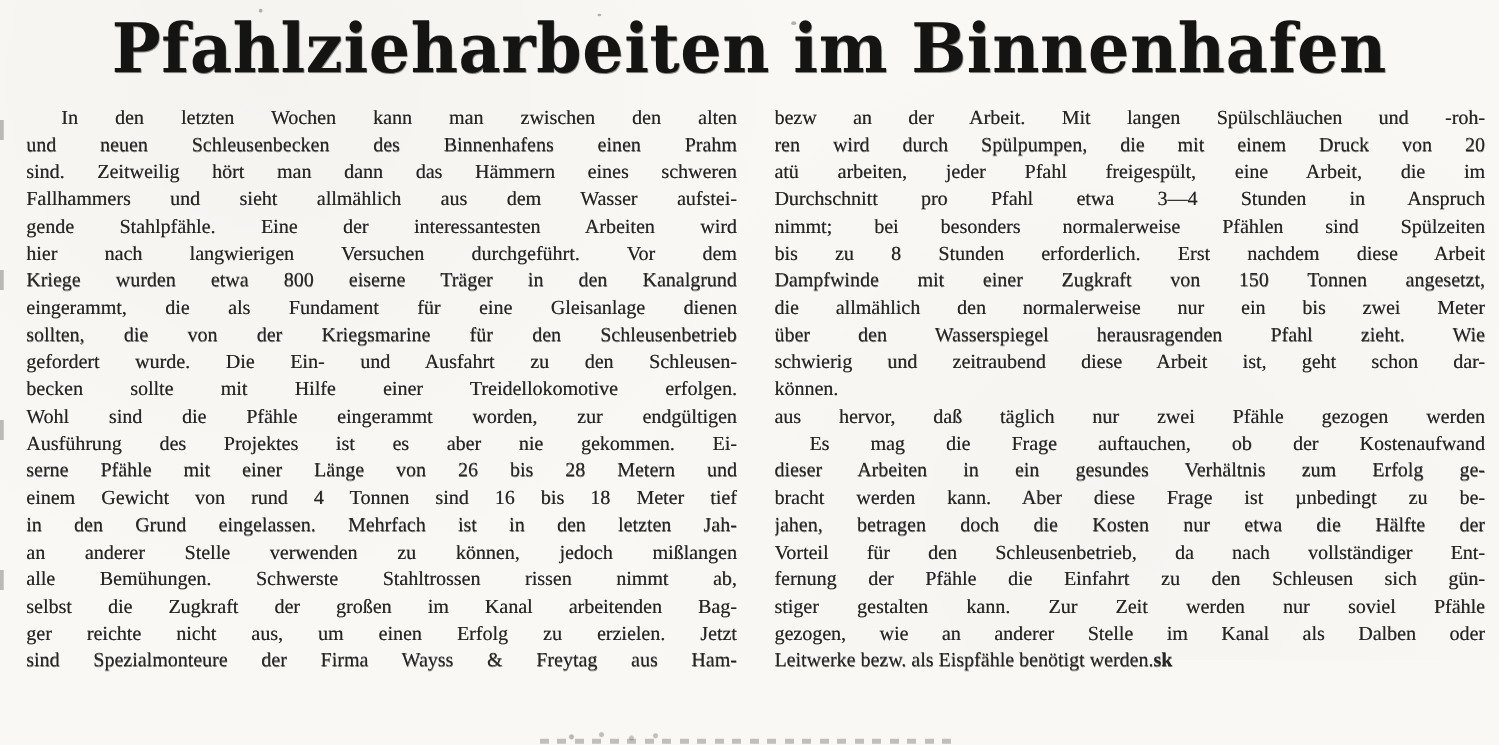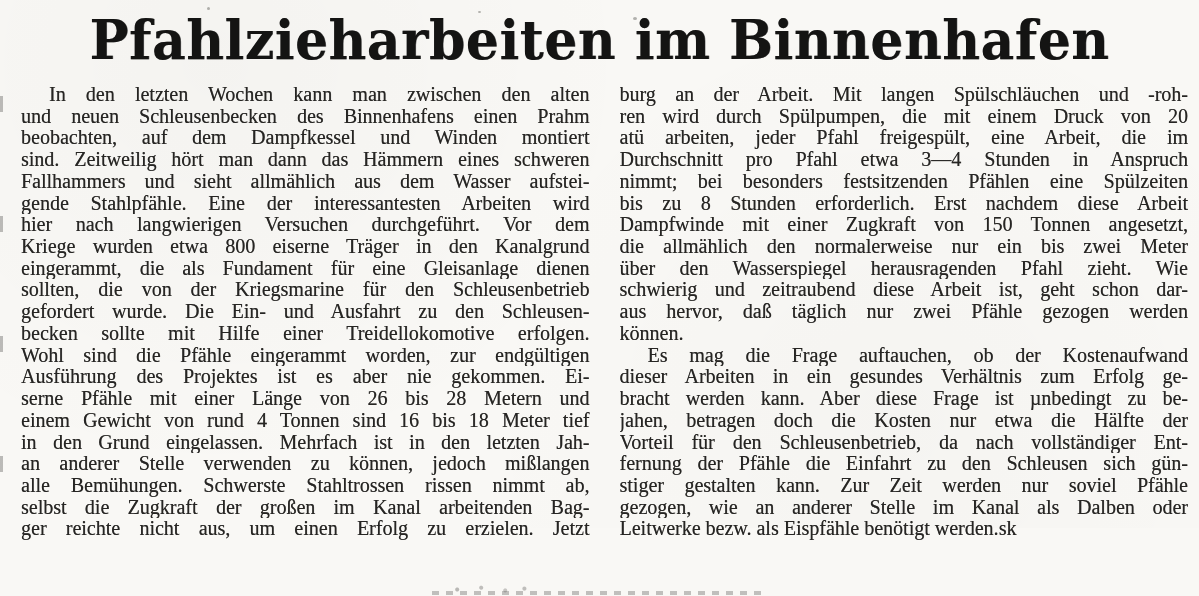--- a/index.html
+++ b/index.html
@@ -31,38 +31,38 @@
   }
   .columns {
     display: grid;
     grid-template-columns: 1fr 1fr;
     column-gap: 30px;
     padding: 0 11px 0 21px;
     margin-top: 14px;
   }
   .col { min-width: 0; }
   .line {
-    font-size: 20px;
+    font-size: 16px;
     height: 21.72px;
     line-height: 21.72px;
     color: #262523;
     text-align: justify;
     text-align-last: justify;
     overflow: hidden;
     white-space: nowrap;
     text-shadow: 0.25px 0.25px 0.3px rgba(35,34,32,0.6);
   }
   .line.indent { text-indent: 28px; }
   .line.end { text-align-last: left; }
   .line.sig-line {
     display: flex;
     justify-content: flex-start;
     text-align-last: left;
   }
-  .line.sig-line .sig { margin-right: 7px; font-weight: normal; }
+  .line.sig-line .sig { margin-right: 7px; font-weight: bold; }
   
   .edge-marks {
     position: absolute; left: 0; top: 96px;
     width: 3px; height: 468px;
     background: repeating-linear-gradient(
       to bottom,
       rgba(45,44,42,0.55) 0 16px,
       transparent 16px 120px);
     opacity: 0.55;
   }
@@ -93,53 +93,53 @@
 </head>
 <body>
 
 <div class="page">
   <h1 class="headline">Pfahlzieharbeiten im Binnenhafen</h1>
 
   <div class="columns">
     <div class="col">
         <div class="line indent">In den letzten Wochen kann man zwischen den alten</div>
         <div class="line">und neuen Schleusenbecken des Binnenhafens einen Prahm</div>
-        <div class="line">beobachten, auf dem Dampfkessel und Winden montiert</div>
         <div class="line">sind. Zeitweilig hört man dann das Hämmern eines schweren</div>
         <div class="line">Fallhammers und sieht allmählich aus dem Wasser aufstei-</div>
         <div class="line">gende Stahlpfähle. Eine der interessantesten Arbeiten wird</div>
         <div class="line">hier nach langwierigen Versuchen durchgeführt. Vor dem</div>
         <div class="line">Kriege wurden etwa 800 eiserne Träger in den Kanalgrund</div>
         <div class="line">eingerammt, die als Fundament für eine Gleisanlage dienen</div>
         <div class="line">sollten, die von der Kriegsmarine für den Schleusenbetrieb</div>
         <div class="line">gefordert wurde. Die Ein- und Ausfahrt zu den Schleusen-</div>
         <div class="line">becken sollte mit Hilfe einer Treidellokomotive erfolgen.</div>
         <div class="line">Wohl sind die Pfähle eingerammt worden, zur endgültigen</div>
         <div class="line">Ausführung des Projektes ist es aber nie gekommen. Ei-</div>
         <div class="line">serne Pfähle mit einer Länge von 26 bis 28 Metern und</div>
         <div class="line">einem Gewicht von rund 4 Tonnen sind 16 bis 18 Meter tief</div>
         <div class="line">in den Grund eingelassen. Mehrfach ist in den letzten Jah-</div>
         <div class="line">an anderer Stelle verwenden zu können, jedoch mißlangen</div>
         <div class="line">alle Bemühungen. Schwerste Stahltrossen rissen nimmt ab,</div>
         <div class="line">selbst die Zugkraft der großen im Kanal arbeitenden Bag-</div>
         <div class="line">ger reichte nicht aus, um einen Erfolg zu erzielen. Jetzt</div>
+        <div class="line">sind Spezialmonteure der Firma Wayss &amp; Freytag aus Ham-</div>
       </div>
     <div class="col">
-        <div class="line">burg an der Arbeit. Mit langen Spülschläuchen und -roh-</div>
+        <div class="line">bezw an der Arbeit. Mit langen Spülschläuchen und -roh-</div>
         <div class="line">ren wird durch Spülpumpen, die mit einem Druck von 20</div>
         <div class="line">atü arbeiten, jeder Pfahl freigespült, eine Arbeit, die im</div>
         <div class="line">Durchschnitt pro Pfahl etwa 3—4 Stunden in Anspruch</div>
-        <div class="line">nimmt; bei besonders festsitzenden Pfählen eine Spülzeiten</div>
+        <div class="line">nimmt; bei besonders normalerweise Pfählen sind Spülzeiten</div>
         <div class="line">bis zu 8 Stunden erforderlich. Erst nachdem diese Arbeit</div>
         <div class="line">Dampfwinde mit einer Zugkraft von 150 Tonnen angesetzt,</div>
         <div class="line">die allmählich den normalerweise nur ein bis zwei Meter</div>
         <div class="line">über den Wasserspiegel herausragenden Pfahl zieht. Wie</div>
         <div class="line">schwierig und zeitraubend diese Arbeit ist, geht schon dar-</div>
+        <div class="line end">können.</div>
         <div class="line">aus hervor, daß täglich nur zwei Pfähle gezogen werden</div>
-        <div class="line end">können.</div>
         <div class="line indent">Es mag die Frage auftauchen, ob der Kostenaufwand</div>
         <div class="line">dieser Arbeiten in ein gesundes Verhältnis zum Erfolg ge-</div>
         <div class="line">bracht werden kann. Aber diese Frage ist µnbedingt zu be-</div>
         <div class="line">jahen, betragen doch die Kosten nur etwa die Hälfte der</div>
         <div class="line">Vorteil für den Schleusenbetrieb, da nach vollständiger Ent-</div>
         <div class="line">fernung der Pfähle die Einfahrt zu den Schleusen sich gün-</div>
         <div class="line">stiger gestalten kann. Zur Zeit werden nur soviel Pfähle</div>
         <div class="line">gezogen, wie an anderer Stelle im Kanal als Dalben oder</div>
         <div class="line end sig-line">
           <span>Leitwerke bezw. als Eispfähle benötigt werden.</span>

